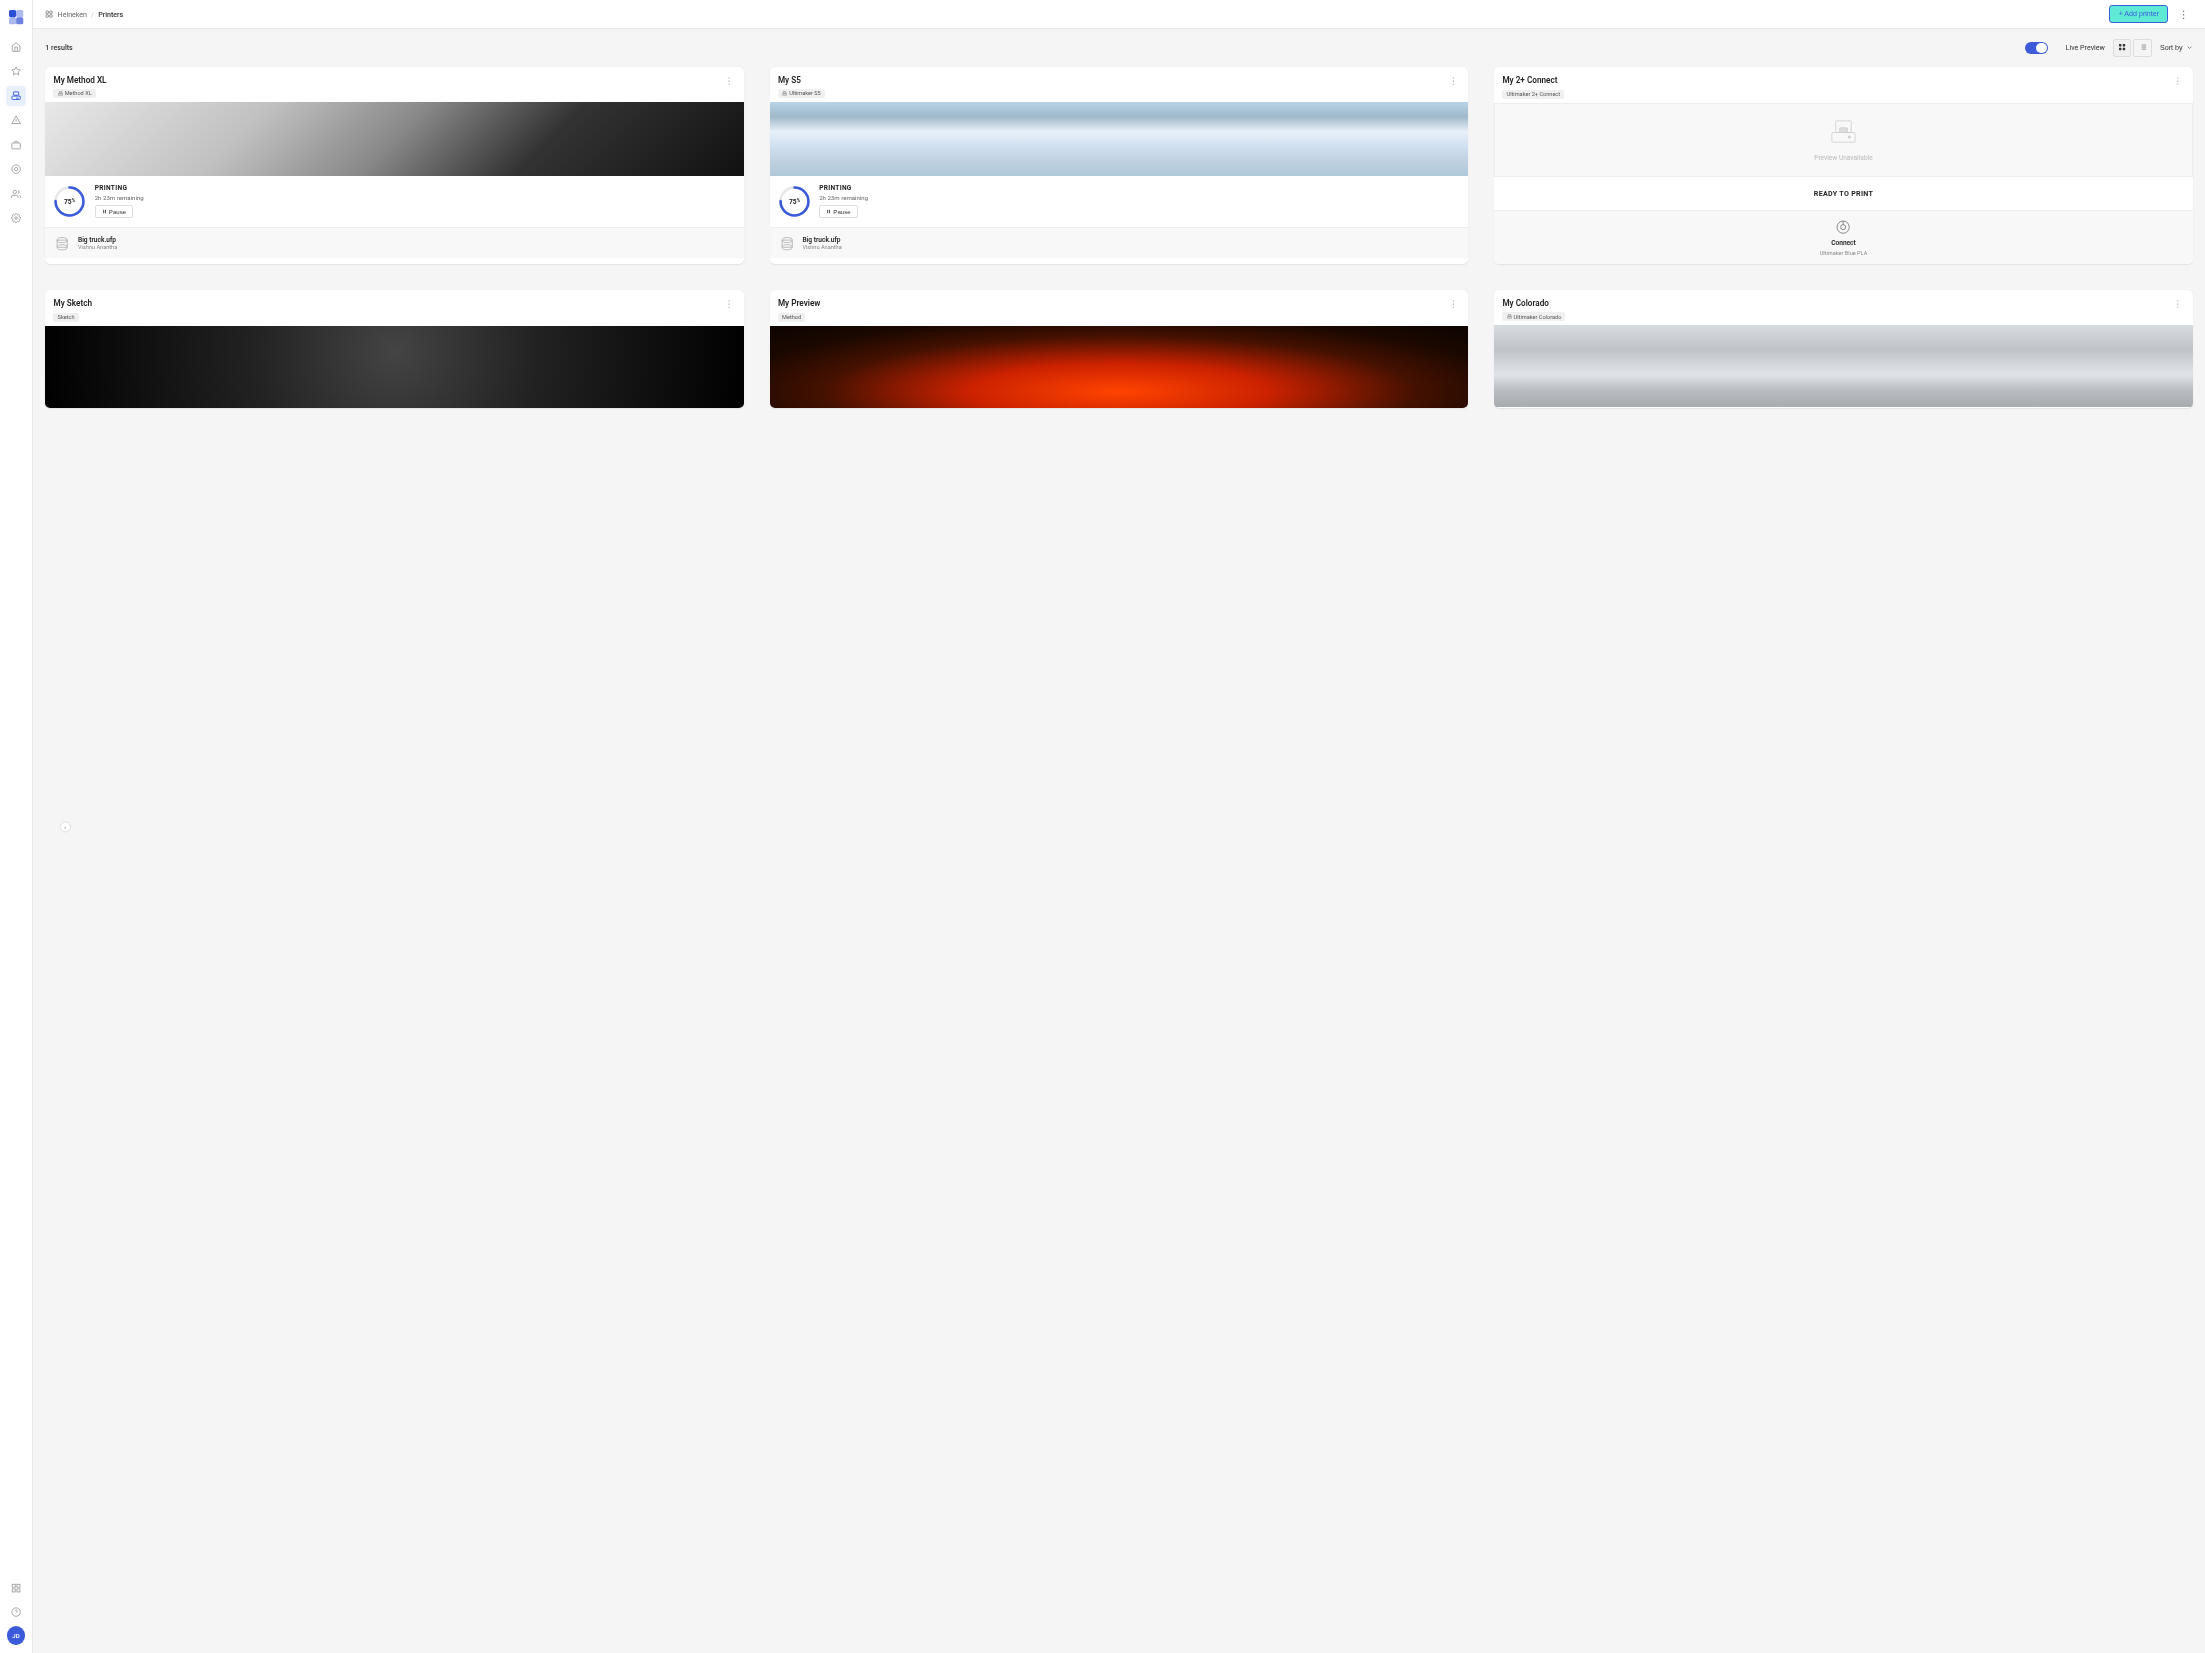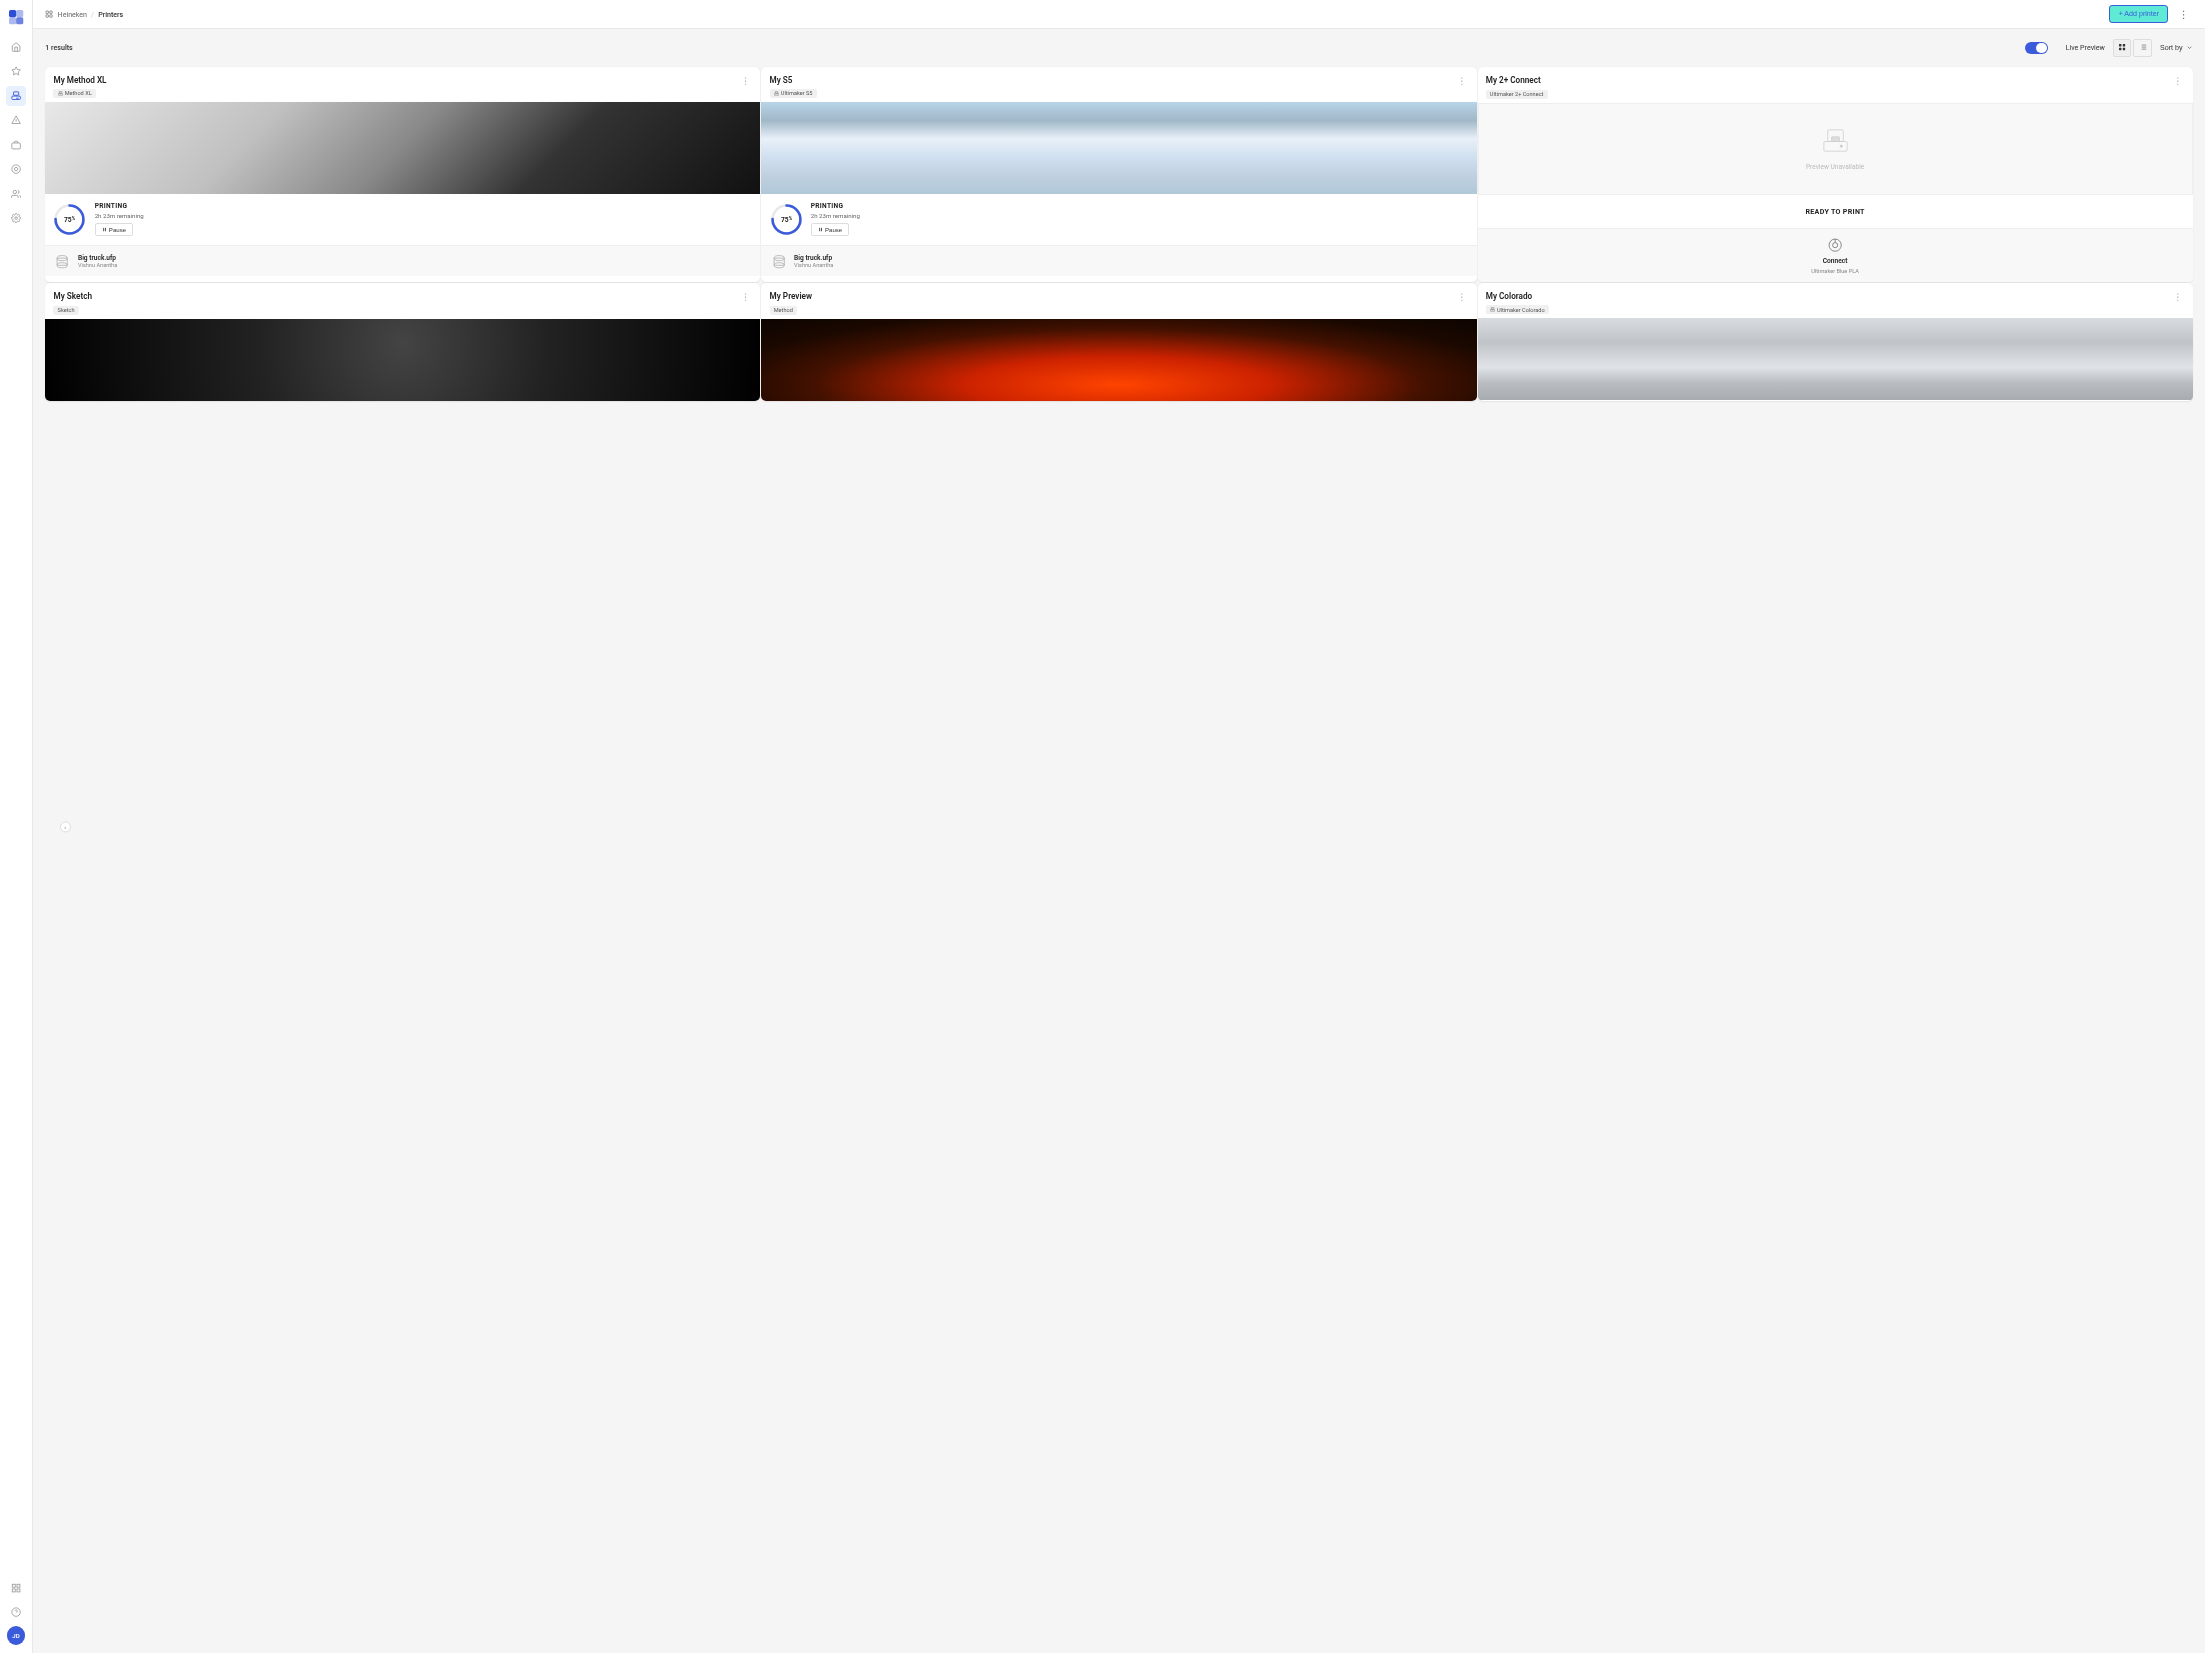--- a/index.html
+++ b/index.html
@@ -181,21 +181,21 @@
       border: none;
       cursor: pointer;
       font-size: 7.1px;
       color: #333;
     }
 
     
     .printers-grid {
       display: grid;
       grid-template-columns: repeat(3, 1fr);
-      gap: 1px;
+      gap: 26px;
     }
 
     
     .printer-card {
       background: #fff;
       border-radius: 5.1px;
       overflow: hidden;
       box-shadow: 0 0.5px 1.5px rgba(0,0,0,0.08);
     }
     .card-header {
@@ -226,21 +226,21 @@
       border: none;
       cursor: pointer;
       color: #999;
       font-size: 9.2px;
       padding: 0 2px;
     }
 
     
     .camera-area {
       width: 100%;
-      height: 92px;
+      height: 74px;
       background: #222;
       overflow: hidden;
       position: relative;
     }
     .camera-area.no-preview {
       background: #f8f8f8;
       display: flex;
       flex-direction: column;
       align-items: center;
       justify-content: center;

